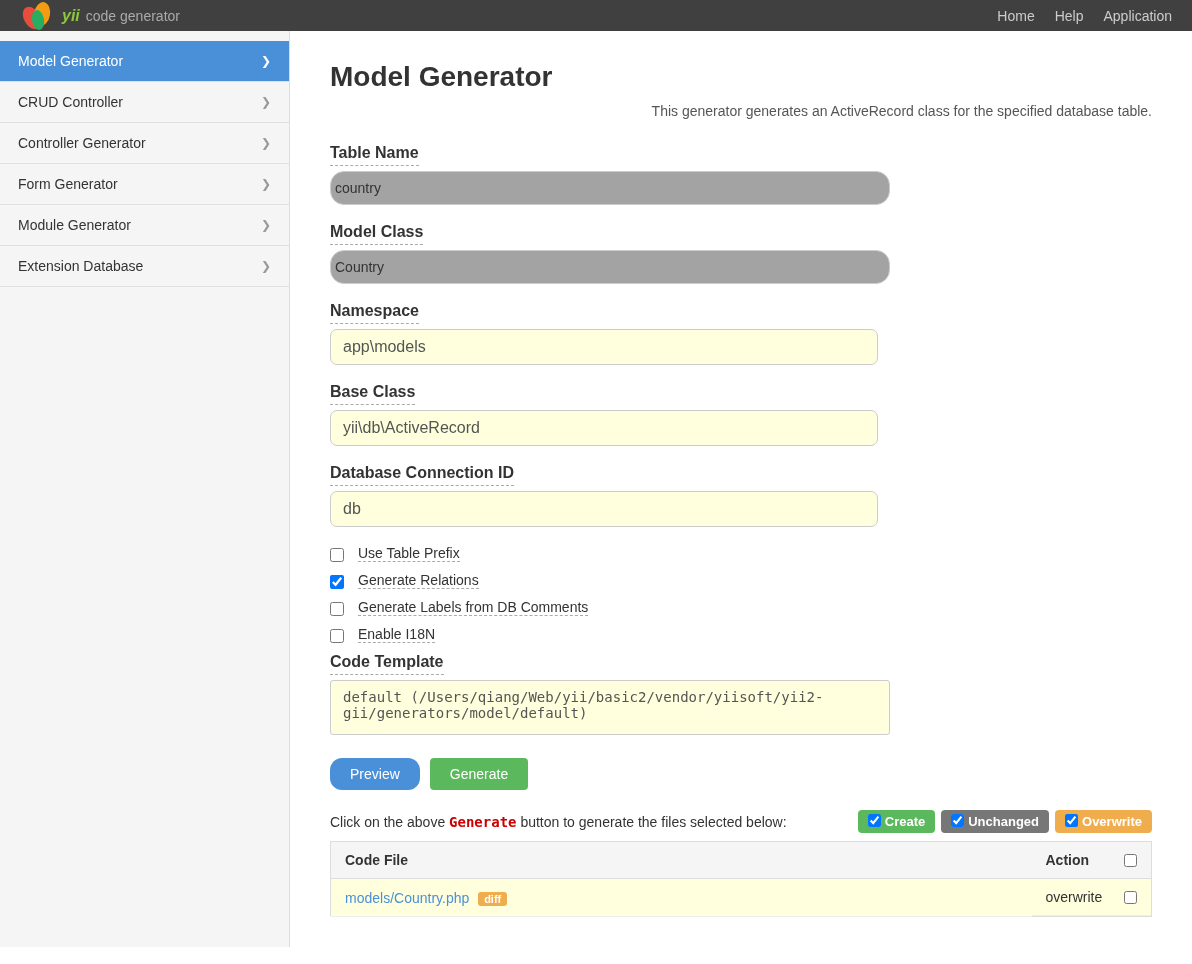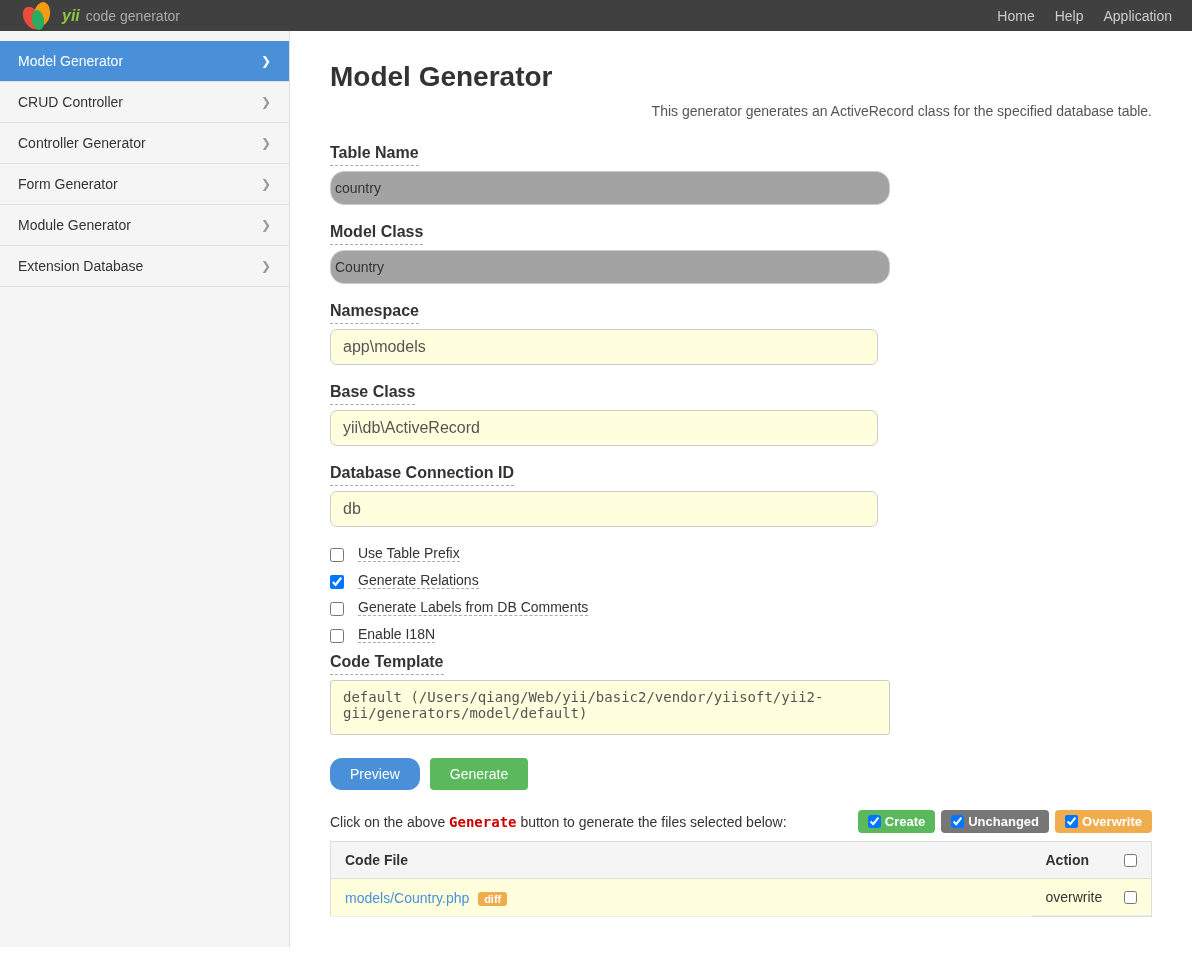--- a/index.html
+++ b/index.html
@@ -184,21 +184,21 @@
       color: #c00;
       font-family: monospace;
       font-weight: bold;
     }
     .legend-badges {
       display: flex;
       gap: 6px;
     }
     .badge {
       display: flex;
-      align-items: center;
+      align-items: flex-start;
       gap: 4px;
       padding: 4px 10px;
       border-radius: 4px;
       font-size: 13px;
       color: #fff;
       font-weight: bold;
     }
     .badge-create { background: #5cb85c; }
     .badge-unchanged { background: #777; }
     .badge-overwrite { background: #f0ad4e; }

